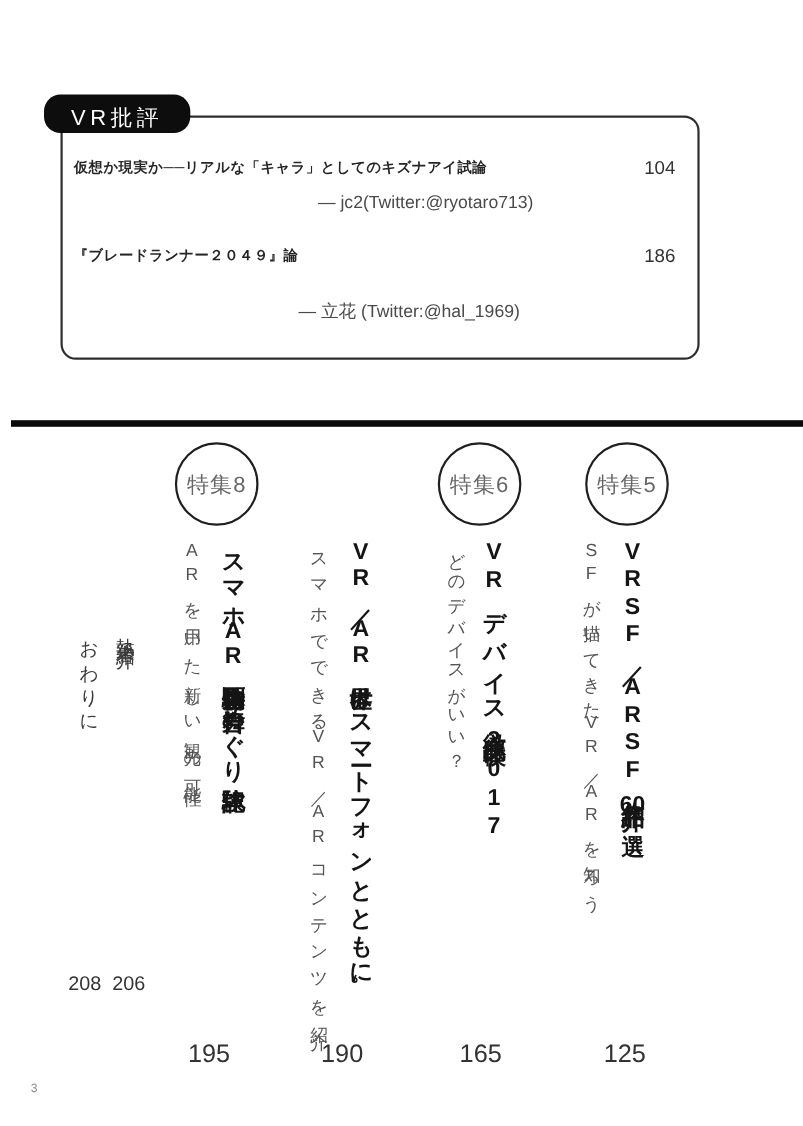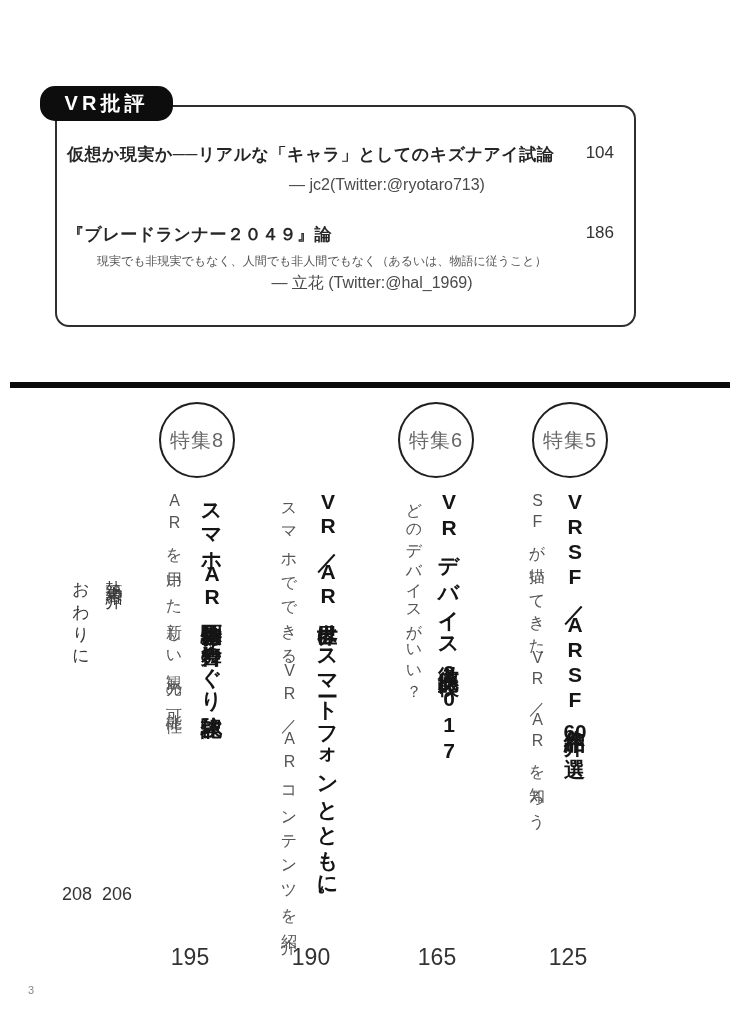--- a/index.html
+++ b/index.html
@@ -13,27 +13,27 @@
     margin:0 auto;
   }
   
   .crit-box{
     position:absolute;left:55px;top:105px;width:577px;height:218px;
     border:2px solid #2e2e2e;border-radius:14px;background:#fff;
   }
   .crit-label{
     position:absolute;left:40px;top:86px;width:133px;height:35px;
     background:#0d0d0d;border-radius:15px;
-    display:flex;align-items:center;justify-content:center;
-    color:#ffffff;font-weight:bold;font-size:20px;letter-spacing:4px;
+    display:flex;align-items:flex-end;justify-content:center;
+    color:#ffffff;font-weight:normal;font-size:20px;letter-spacing:4px;
     z-index:2;
   }
   .entry-title{
     position:absolute;left:10px;
-    font-size:17px;font-weight:bold;color:#262626;letter-spacing:0.5px;
+    font-size:13px;font-weight:bold;color:#262626;letter-spacing:0.5px;
     white-space:nowrap;
   }
   .entry-page{
     position:absolute;right:20px;width:50px;text-align:right;
     font-size:17px;color:#333;
   }
   .entry-author{
     position:absolute;width:300px;text-align:center;
     font-size:16px;color:#4a4a4a;white-space:nowrap;
   }
@@ -125,21 +125,20 @@
     <span>VR批評</span>
   </div>
 
   <div class="crit-box">
     <div class="entry-title e1-title">仮想か現実か──リアルな「キャラ」としてのキズナアイ試論</div>
     <div class="entry-page e1-page">104</div>
     <div class="entry-author e1-author">— jc2(Twitter:@ryotaro713)</div>
 
     <div class="entry-title e2-title">『ブレードランナー２０４９』論</div>
     <div class="entry-page e2-page">186</div>
-    <div class="entry-sub e2-sub">現実でも非現実でもなく、人間でも非人間でもなく（あるいは、物語に従うこと）</div>
     <div class="entry-author e2-author">— 立花 (Twitter:@hal_1969)</div>
   </div>
 
   <div class="divider"></div>
 
   <div class="badge b0">
     <span>特集8</span>
   </div>
   <div class="badge b2">
     <span>特集6</span>

